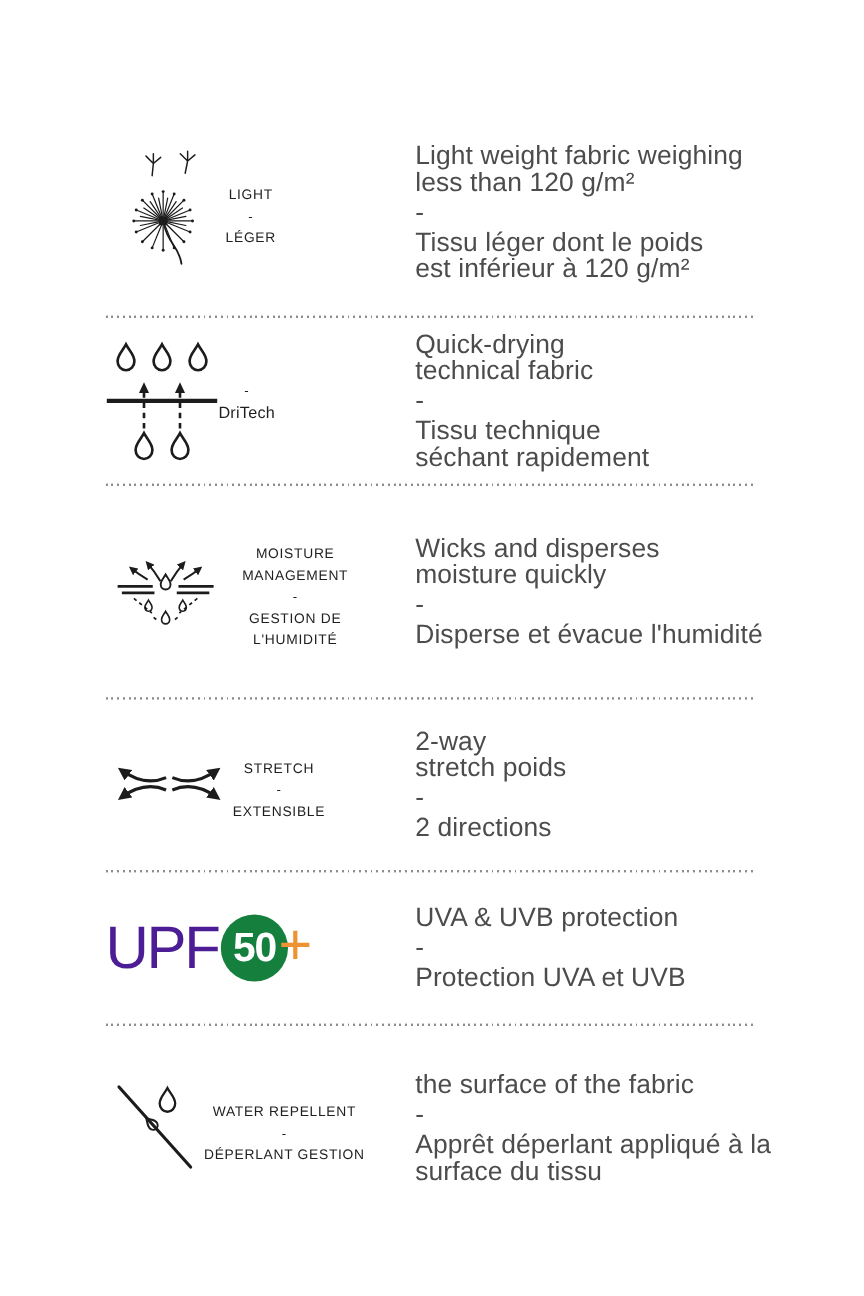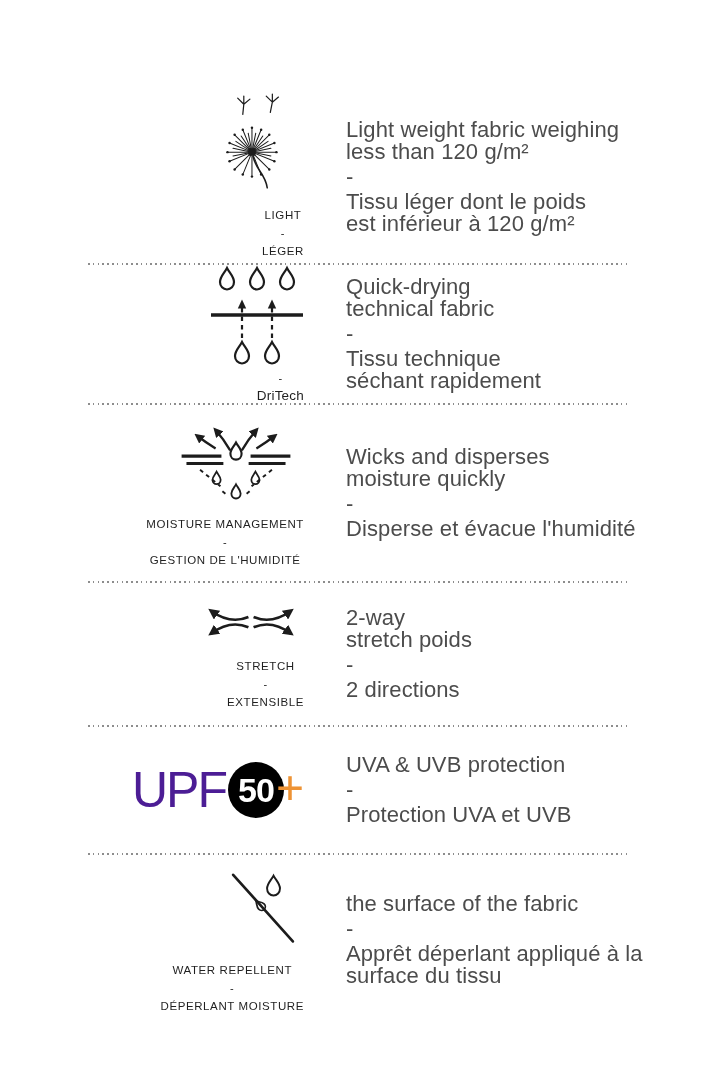--- a/index.html
+++ b/index.html
@@ -4,35 +4,35 @@
 <style>
   html,body { margin:0; padding:0; background:#fff; }
   .page {
     width:720px; height:1080px; background:#ffffff; box-sizing:border-box;
     padding:90px 92px 0 88px; overflow:hidden;
     font-family:"Liberation Sans", sans-serif;
   }
   .feature { display:flex; align-items:center; }
   .s1{height:173px} .s2{height:138px} .s3{height:176px}
   .s4{height:142px} .s5{height:126px} .s6{height:170px}
-  .left { width:216px; flex-shrink:0; display:flex; flex-direction:column; align-items:flex-end; }
+  .left { width:216px; flex-shrink:0; display:flex; align-items:center; }
   .right { flex:1; padding-left:42px; }
   .desc { color:#4c4c4c; font-size:22px; line-height:22px; letter-spacing:0.1px; }
   .desc div { white-space:nowrap; }
   .desc .dash { margin:3px 0; }
   .icon-label { margin-top:9px; text-align:center; font-size:11.5px; line-height:18px;
     letter-spacing:0.6px; color:#1f1f1f; }
   .icon-label .lbl-dash { font-size:11px; }
   .s2 .icon-label { margin-top:2px; font-size:13.5px; letter-spacing:0.2px; }
   .s2 .icon-label .lbl-dash { font-size:11px; }
   .sep { height:2px; background-image:repeating-linear-gradient(90deg,#8d8d8d 0 1.6px, transparent 1.6px 4.8px); }
   .icon { display:block; }
   .upf-logo { display:flex; align-items:center; }
   .upf-text { font-size:50px; font-weight:400; color:#4c1d95; letter-spacing:-2px; line-height:1; }
-  .upf-circle { width:56px; height:56px; border-radius:50%; background:#000000; color:#ffffff;
+  .upf-circle { width:56px; height:56px; border-radius:50%; background:#15803d; color:#ffffff;
     font-size:34px; font-weight:700; letter-spacing:-1px; display:flex; align-items:center;
     justify-content:center; margin-left:2px; }
   .upf-plus { color:#EE9334; font-size:48px; font-weight:400; line-height:1; margin-left:-8px; margin-top:-4px; }
 </style>
 </head>
 <body>
 
 <div class="page">
 
   <svg width="0" height="0" style="position:absolute">
@@ -212,21 +212,21 @@
   <section class="feature s6">
     <div class="left">
       <svg class="icon" width="82" height="86" viewBox="0 0 92 98">
         <path d="M12,10 L80,86" stroke="#1c1c1c" stroke-width="3" stroke-linecap="round"></path>
         <use href="#drop" transform="translate(58,11) scale(1.05)" stroke="#1c1c1c" stroke-width="2.1" fill="none"></use>
         <use href="#drop" transform="translate(38,40) rotate(-45) scale(0.62)" stroke="#1c1c1c" stroke-width="3.2" fill="none"></use>
       </svg>
       <div class="icon-label">
         <div>WATER REPELLENT</div>
         <div class="lbl-dash">-</div>
-        <div>DÉPERLANT MOISTURE</div>
+        <div>DÉPERLANT GESTION</div>
       </div>
     </div>
     <div class="right desc">
       <div>the surface of the fabric</div>
       <div class="dash">-</div>
       <div>Apprêt déperlant appliqué à la</div>
       <div>surface du tissu</div>
     </div>
   </section>
 

